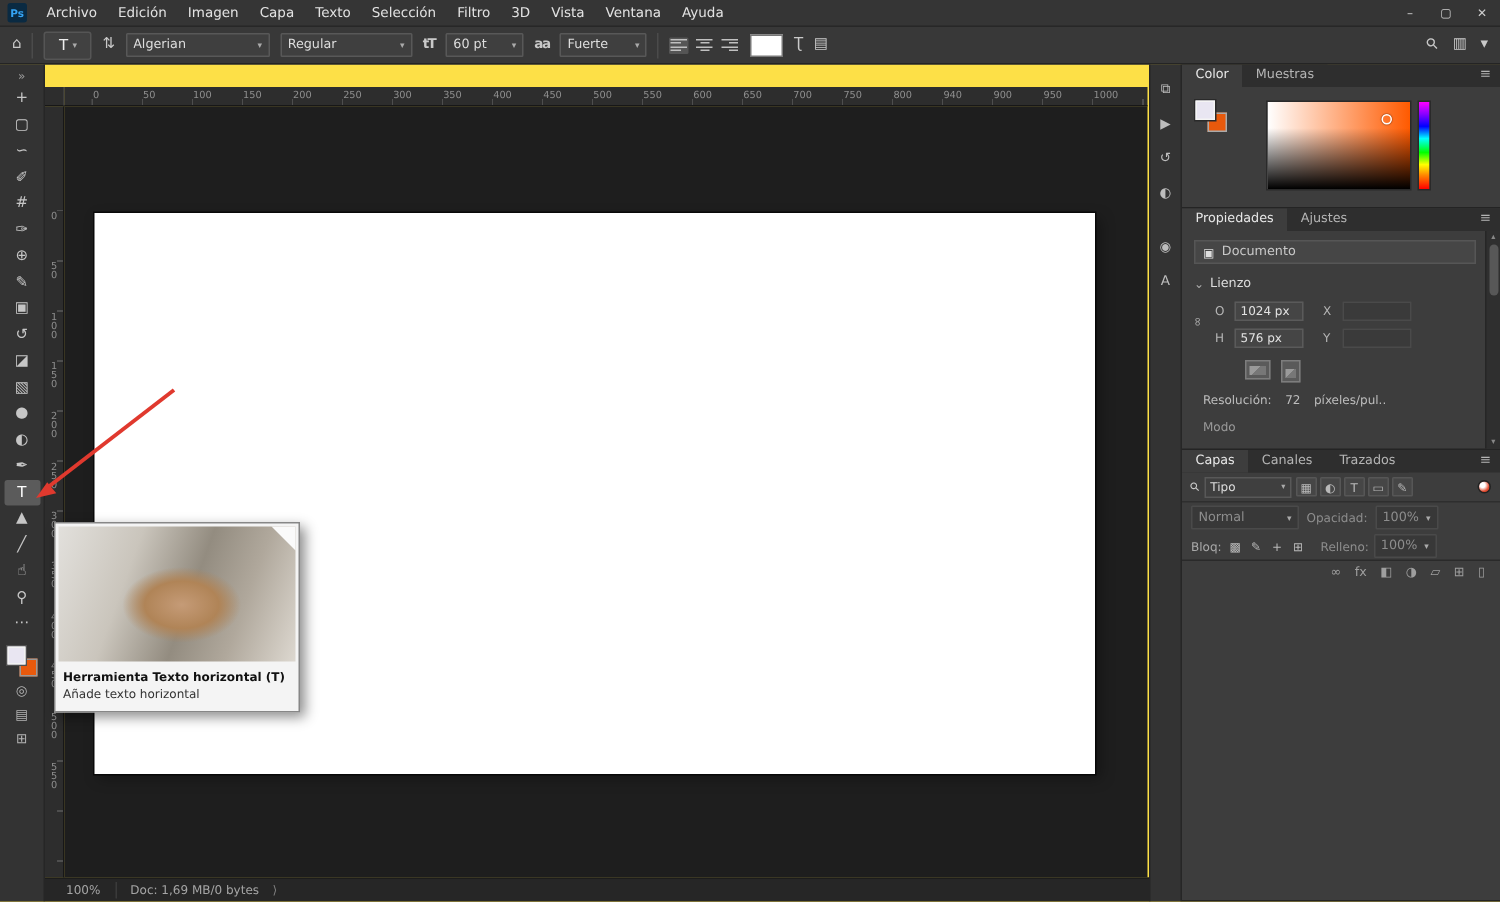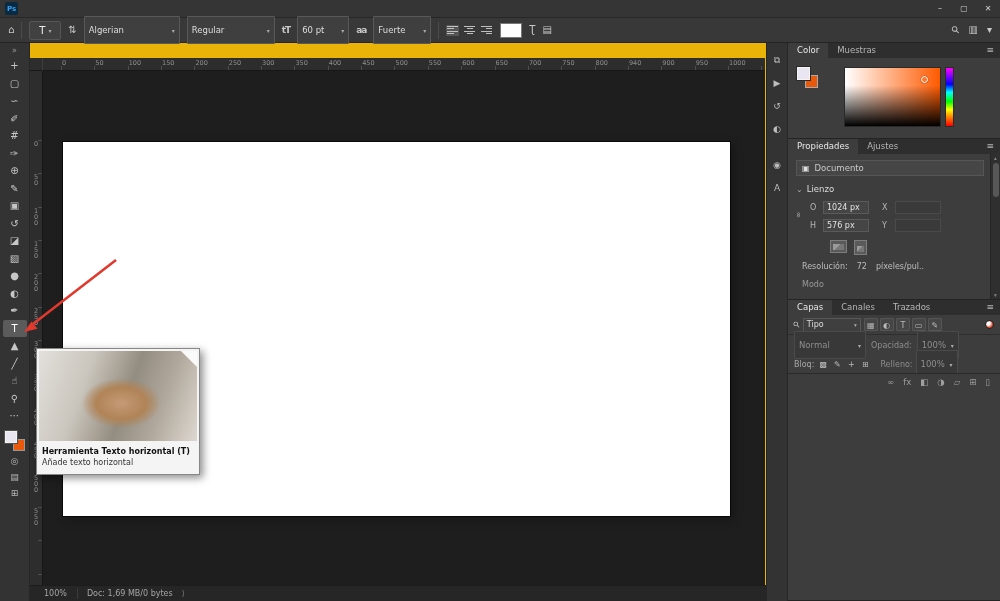--- a/index.html
+++ b/index.html
@@ -1,32 +1,32 @@
 <!DOCTYPE html>
 <html><head>
 <meta charset="utf-8">
 <style>
   *{margin:0;padding:0;box-sizing:border-box;font-family:"DejaVu Sans",sans-serif;}
   body{background:#555;}
-  .app{position:relative;width:1000px;height:601px;background:#eab308;overflow:hidden;user-select:none;}
+  .app{position:relative;width:1000px;height:601px;background:#fde047;overflow:hidden;user-select:none;}
 
   
   .menubar{position:absolute;left:0;top:0;width:100%;height:18px;background:#353535;display:flex;align-items:center;border-bottom:1px solid #272727;z-index:10;}
   .ps-logo{width:13px;height:13px;margin:0 6px 0 5px;background:#0a2a42;color:#35a4f4;font-size:7px;font-weight:bold;display:flex;align-items:center;justify-content:center;border-radius:2px;flex:0 0 auto;}
   .menu-item{font-size:9px;color:#e2e2e2;padding:0 7px;line-height:18px;white-space:nowrap;}
   .win-controls{margin-left:auto;display:flex;align-items:center;}
   .win-btn{width:24px;text-align:center;color:#cfcfcf;font-size:8px;line-height:18px;}
 
   
   .optionsbar{position:absolute;left:0;top:18px;width:100%;height:25px;background:#383838;border-bottom:1px solid #242424;display:flex;align-items:center;padding:0 8px;gap:7px;color:#c9c9c9;font-size:9px;z-index:10;}
   .ob-icon{font-size:10px;line-height:1;color:#c9c9c9;}
   .ob-sep{width:1px;height:17px;background:#4b4b4b;}
   .toolbox{width:32px;height:19px;border:1px solid #555;border-radius:2px;display:flex;align-items:center;justify-content:center;gap:3px;font-size:10px;color:#eee;background:#414141;}
   .toolbox .arr{font-size:6px;color:#aaa;}
-  .ob-select{height:28px;background:#3f3f3f;border:1px solid #585858;border-radius:1px;display:flex;align-items:center;font-size:8.5px;color:#ddd;padding:0 4px;}
+  .ob-select{height:16px;background:#3f3f3f;border:1px solid #585858;border-radius:1px;display:flex;align-items:center;font-size:8.5px;color:#ddd;padding:0 4px;}
   .ob-select .val{flex:1;overflow:hidden;white-space:nowrap;}
   .ob-select .arr{font-size:6px;color:#aaa;margin-left:4px;}
   .w92{width:96px;} .w88{width:88px;} .w52{width:52px;} .w56{width:58px;}
   .ab{font-weight:bold;font-size:9px;letter-spacing:-1px;}
   .align-group{display:flex;gap:4px;align-items:center;}
   .align{width:13px;height:11px;display:flex;flex-direction:column;justify-content:space-between;padding:1px;border-radius:1px;}
   .align i{display:block;height:1px;background:#c0c0c0;}
   .align.sel{background:#555;}
   .align.a-left i:nth-child(odd){width:100%;} .align.a-left i:nth-child(even){width:60%;}
   .align.a-center i:nth-child(odd){width:100%;} .align.a-center i:nth-child(even){width:60%;margin:0 auto;}
@@ -144,20 +144,33 @@
   #layersBottomIcons{display:flex;gap:9px;}
   #layersBottomIcons .mini-btn{background:none;border:none;width:auto;color:#9f9f9f;font-size:8.5px;}
 </style>
 </head>
 <body>
 
 <div class="app">
 
   <div class="menubar">
     <span class="ps-logo">Ps</span>
+    <nav class="menus" id="menus" style="display:flex;">
+        <span class="menu-item">Archivo</span>
+        <span class="menu-item">Edición</span>
+        <span class="menu-item">Imagen</span>
+        <span class="menu-item">Capa</span>
+        <span class="menu-item">Texto</span>
+        <span class="menu-item">Selección</span>
+        <span class="menu-item">Filtro</span>
+        <span class="menu-item">3D</span>
+        <span class="menu-item">Vista</span>
+        <span class="menu-item">Ventana</span>
+        <span class="menu-item">Ayuda</span>
+      </nav>
     <div class="win-controls">
       <span class="win-btn">–</span>
       <span class="win-btn">▢</span>
       <span class="win-btn">✕</span>
     </div>
   </div>
 
   <div class="optionsbar">
     <span class="ob-icon">⌂</span>
     <span class="ob-sep"></span>

